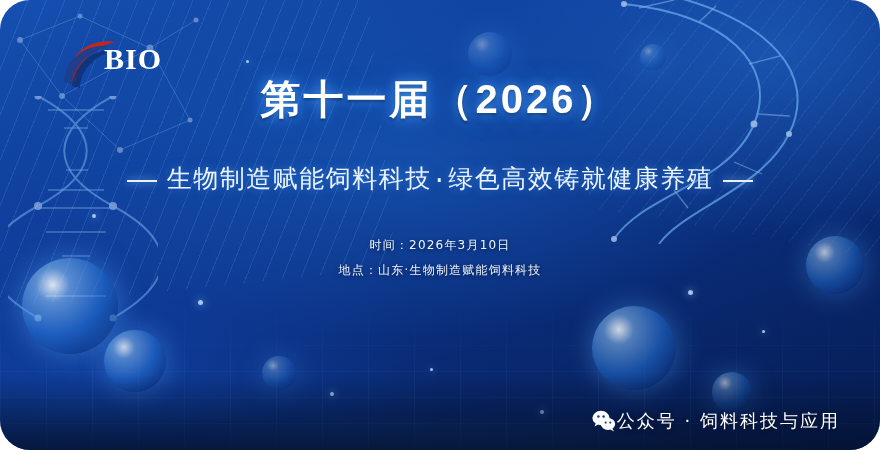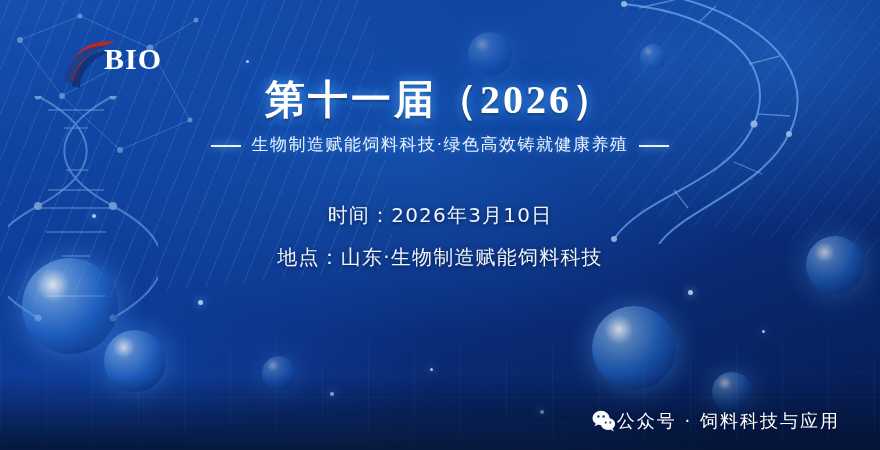--- a/index.html
+++ b/index.html
@@ -13,20 +13,21 @@
   .poster {
     position: relative;
     width: 880px;
     height: 450px;
     overflow: hidden;
     background:
       radial-gradient(ellipse 620px 300px at 46% 34%, rgba(26,96,190,0.55) 0%, rgba(12,52,140,0.0) 62%),
       radial-gradient(ellipse 420px 260px at 88% 12%, rgba(40,120,215,0.45) 0%, rgba(12,52,140,0.0) 70%),
       radial-gradient(ellipse 500px 320px at 10% 85%, rgba(18,70,170,0.6) 0%, rgba(8,36,110,0.0) 70%),
       linear-gradient(160deg, #1550b0 0%, #0f3f9c 28%, #0b3082 55%, #082567 78%, #061c52 100%);
+    border-radius: 30px;
   }
 
   
   .layer { position: absolute; inset: 0; pointer-events: none; }
 
   .diag-lines {
     position: absolute;
     left: -40px; top: -40px;
     width: 420px; height: 330px;
     background: repeating-linear-gradient(
@@ -110,54 +111,54 @@
     letter-spacing: 1px;
   }
 
   
   .content {
     position: absolute;
     left: 0; right: 0; top: 76px;
     text-align: center;
   }
   .title-line {
-    font-family: Liberation Serif, serif;
+    font-family: Liberation Sans, sans-serif;
     font-weight: bold;
     color: #ffffff;
     letter-spacing: 3px;
     text-shadow:
       0 0 12px rgba(80,170,255,0.85),
       0 0 26px rgba(40,120,235,0.65),
       0 2px 3px rgba(2,14,45,0.7);
     line-height: 1.18;
   }
   .title-1 { font-size: 40px; }
   .title-2 { font-size: 44px; margin-top: 4px; letter-spacing: 2px; }
 
   .subtitle {
-    margin-top: 10px;
-    font-family: Liberation Serif, serif;
-    font-size: 17px;
+    margin-top: 39px;
+    font-family: Liberation Mono, monospace;
+    font-size: 25px;
     color: #eaf4ff;
     letter-spacing: 1.5px;
     text-shadow: 0 0 10px rgba(60,140,240,0.7);
   }
   .sub-dash {
     display: inline-block;
     width: 30px; height: 2px;
     background: #e8f2ff;
     vertical-align: middle;
     margin: 0 10px;
     box-shadow: 0 0 8px rgba(140,200,255,0.9);
   }
 
   .meta {
     margin-top: 38px;
     font-family: "DejaVu Sans", "Liberation Sans", sans-serif;
-    font-size: 20px;
+    font-size: 12px;
     color: #f0f6ff;
     letter-spacing: 1.2px;
     line-height: 2.1;
     text-shadow: 0 1px 4px rgba(3,16,48,0.8);
   }
 
   
   .wechat {
     position: absolute;
     right: 40px; bottom: 16px;

